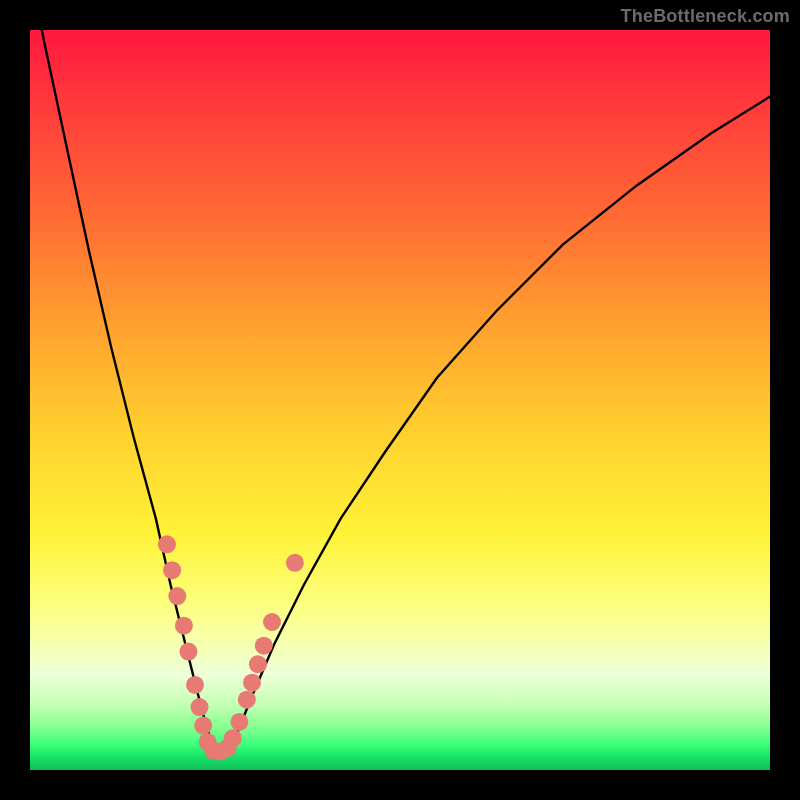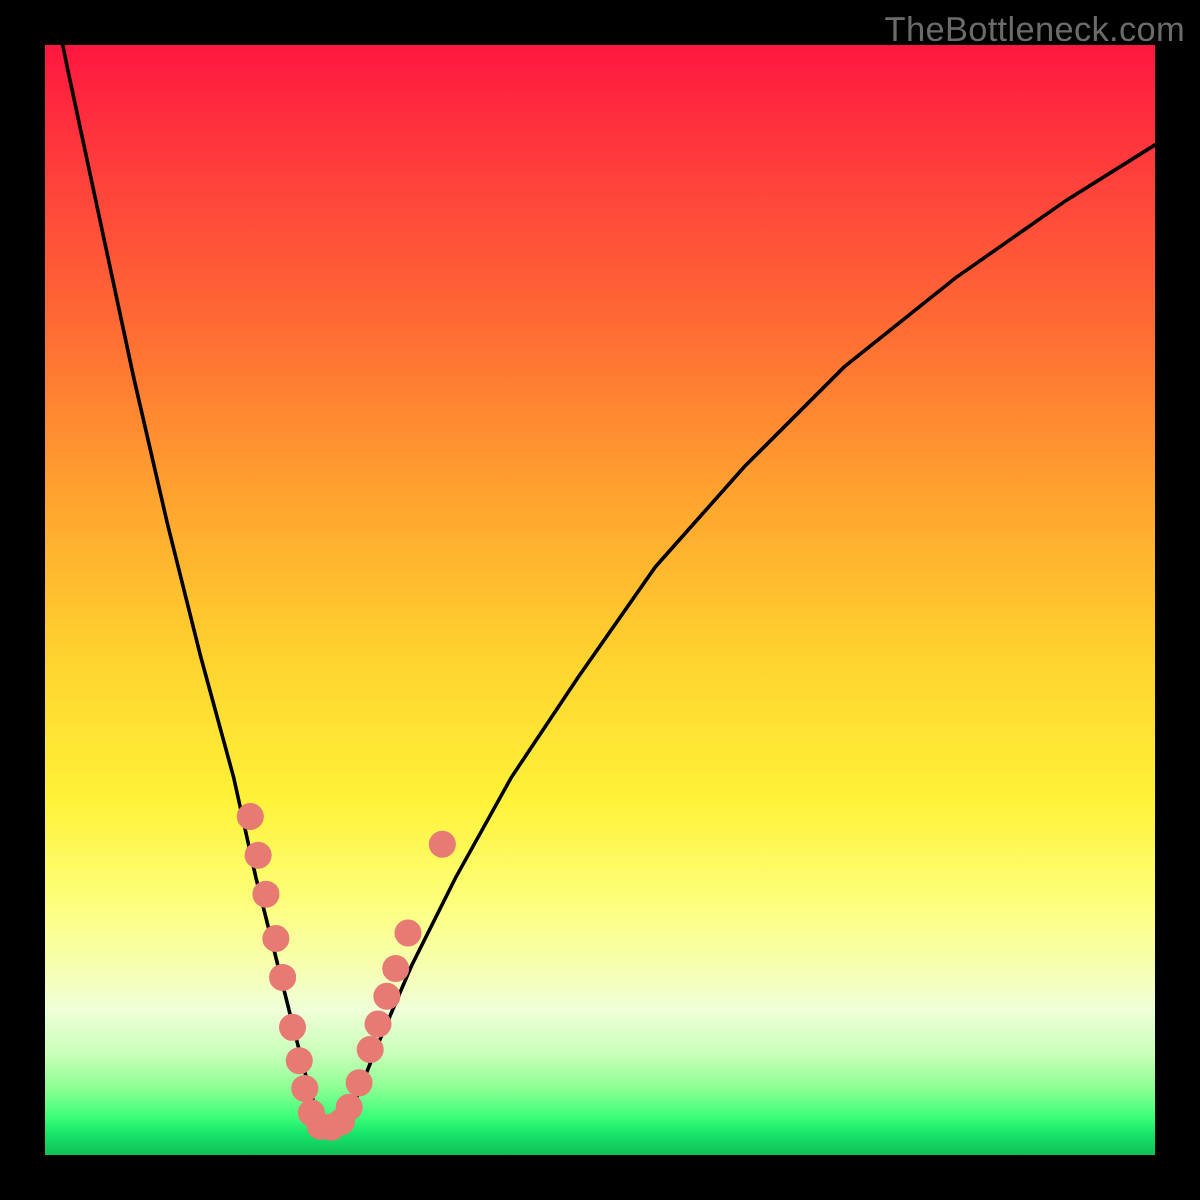--- a/index.html
+++ b/index.html
@@ -39,23 +39,23 @@
       #3fff7a 96.5%,
       #17e76a 98%,
       #0fbf58 100%
     );
   }
   .watermark {
     position: absolute;
     top: 6px;
     right: 10px;
     color: #6b6b6b;
-    font-size: 23px;
+    font-size: 18px;
     letter-spacing: 0.2px;
-    font-weight: 400;
+    font-weight: 700;
     user-select: none;
   }
   svg.curve {
     position: absolute;
     left: 0;
     top: 0;
     width: 740px;
     height: 740px;
     overflow: visible;
   }

